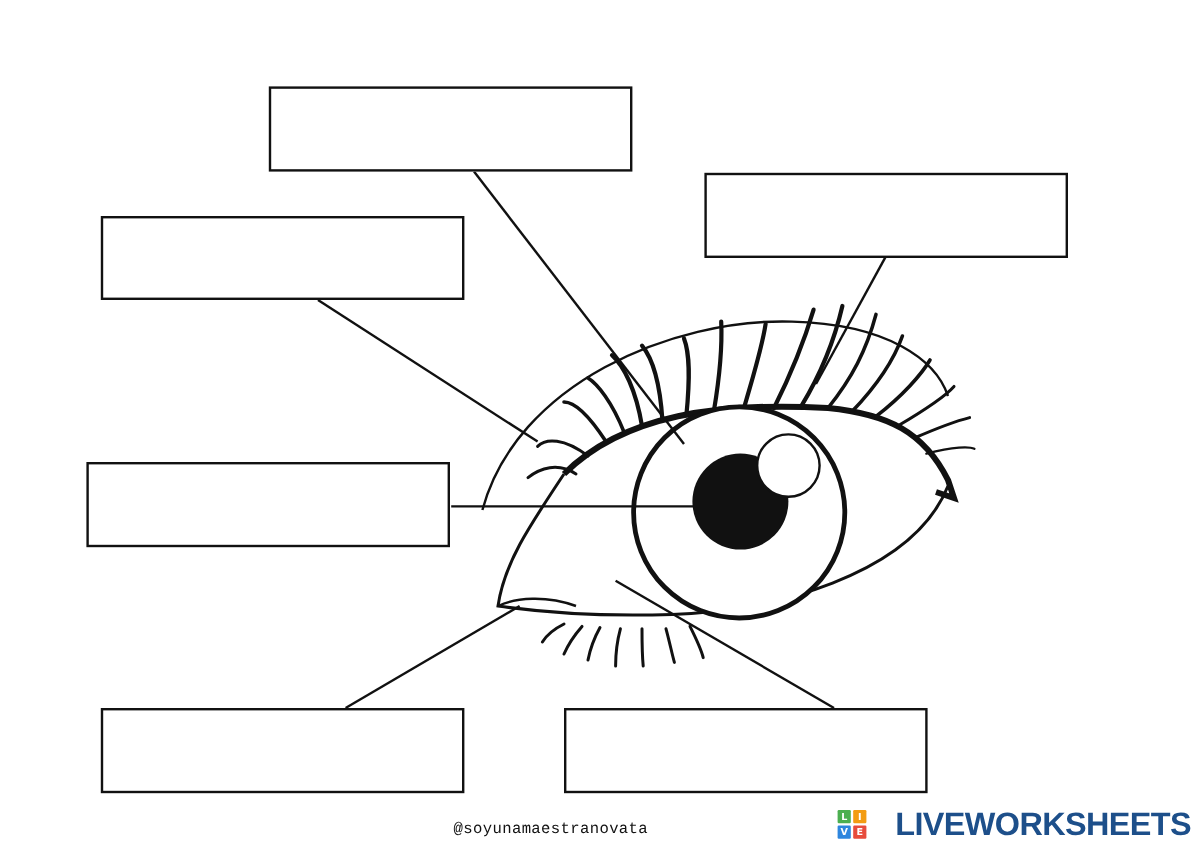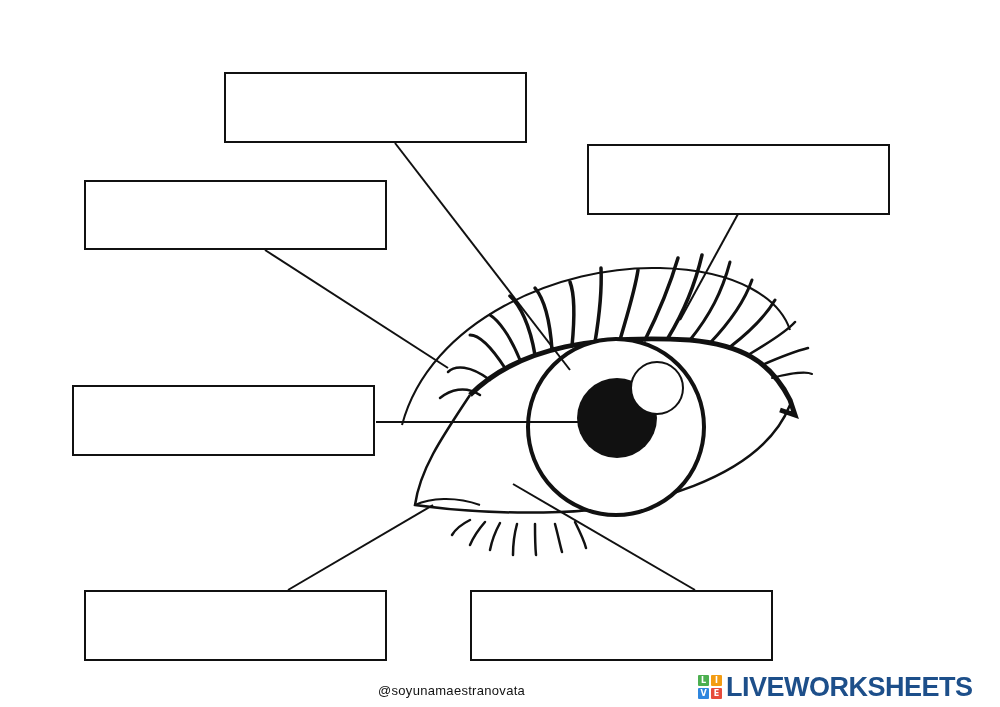--- a/index.html
+++ b/index.html
@@ -8,30 +8,30 @@
       position: absolute;
       box-sizing: border-box;
       border: 2px solid #111;
       background: #fff;
       display: flex; align-items: center; justify-content: center;
       font-family: "Liberation Sans", sans-serif; font-size: 18px; color: #111;
     }
     svg.art { position: absolute; left: 0; top: 0; }
     .credit {
       position: absolute; left: 378px; top: 683px;
-      font-family: Liberation Sans, sans-serif; font-size: 13px; color: #111; letter-spacing: 0.3px;
+      font-family: Liberation Mono, monospace; font-size: 13px; color: #111; letter-spacing: 0.3px;
     }
     .logo { position: absolute; left: 698px; top: 672px; height: 30px; display: flex; align-items: center; }
     .logo-grid { display: grid; grid-template-columns: 11px 11px; grid-template-rows: 11px 11px; gap: 2px; margin-right: 4px; }
     .logo-grid span {
       display: flex; align-items: center; justify-content: center;
       font-family: "DejaVu Sans", sans-serif; font-size: 8px; font-weight: bold; color: #fff; border-radius: 1px;
     }
     .logo-text {
-      font-family: "Liberation Sans", sans-serif; font-weight: bold; font-size: 27px; color: #1d4f8a; letter-spacing: -0.5px;
+      font-family: "Liberation Sans", sans-serif; font-weight: bold; font-size: 27px; color: #1d4f8a; letter-spacing: -0.5px; margin-left: 20px;
     }
   </style>
 </head>
 <body>
 
 <svg class="art" width="1000" height="707" viewBox="0 0 1000 707" xmlns="http://www.w3.org/2000/svg">
 
   <path d="M402,425 C430,320 560,265 660,268 C740,270 780,300 790,330" fill="none" stroke="#111" stroke-width="2"></path>
 
   <path d="M470,395 C520,345 600,335 690,340 C740,345 770,360 790,400 L795,415 L780,410" fill="none" stroke="#111" stroke-width="5"></path>

